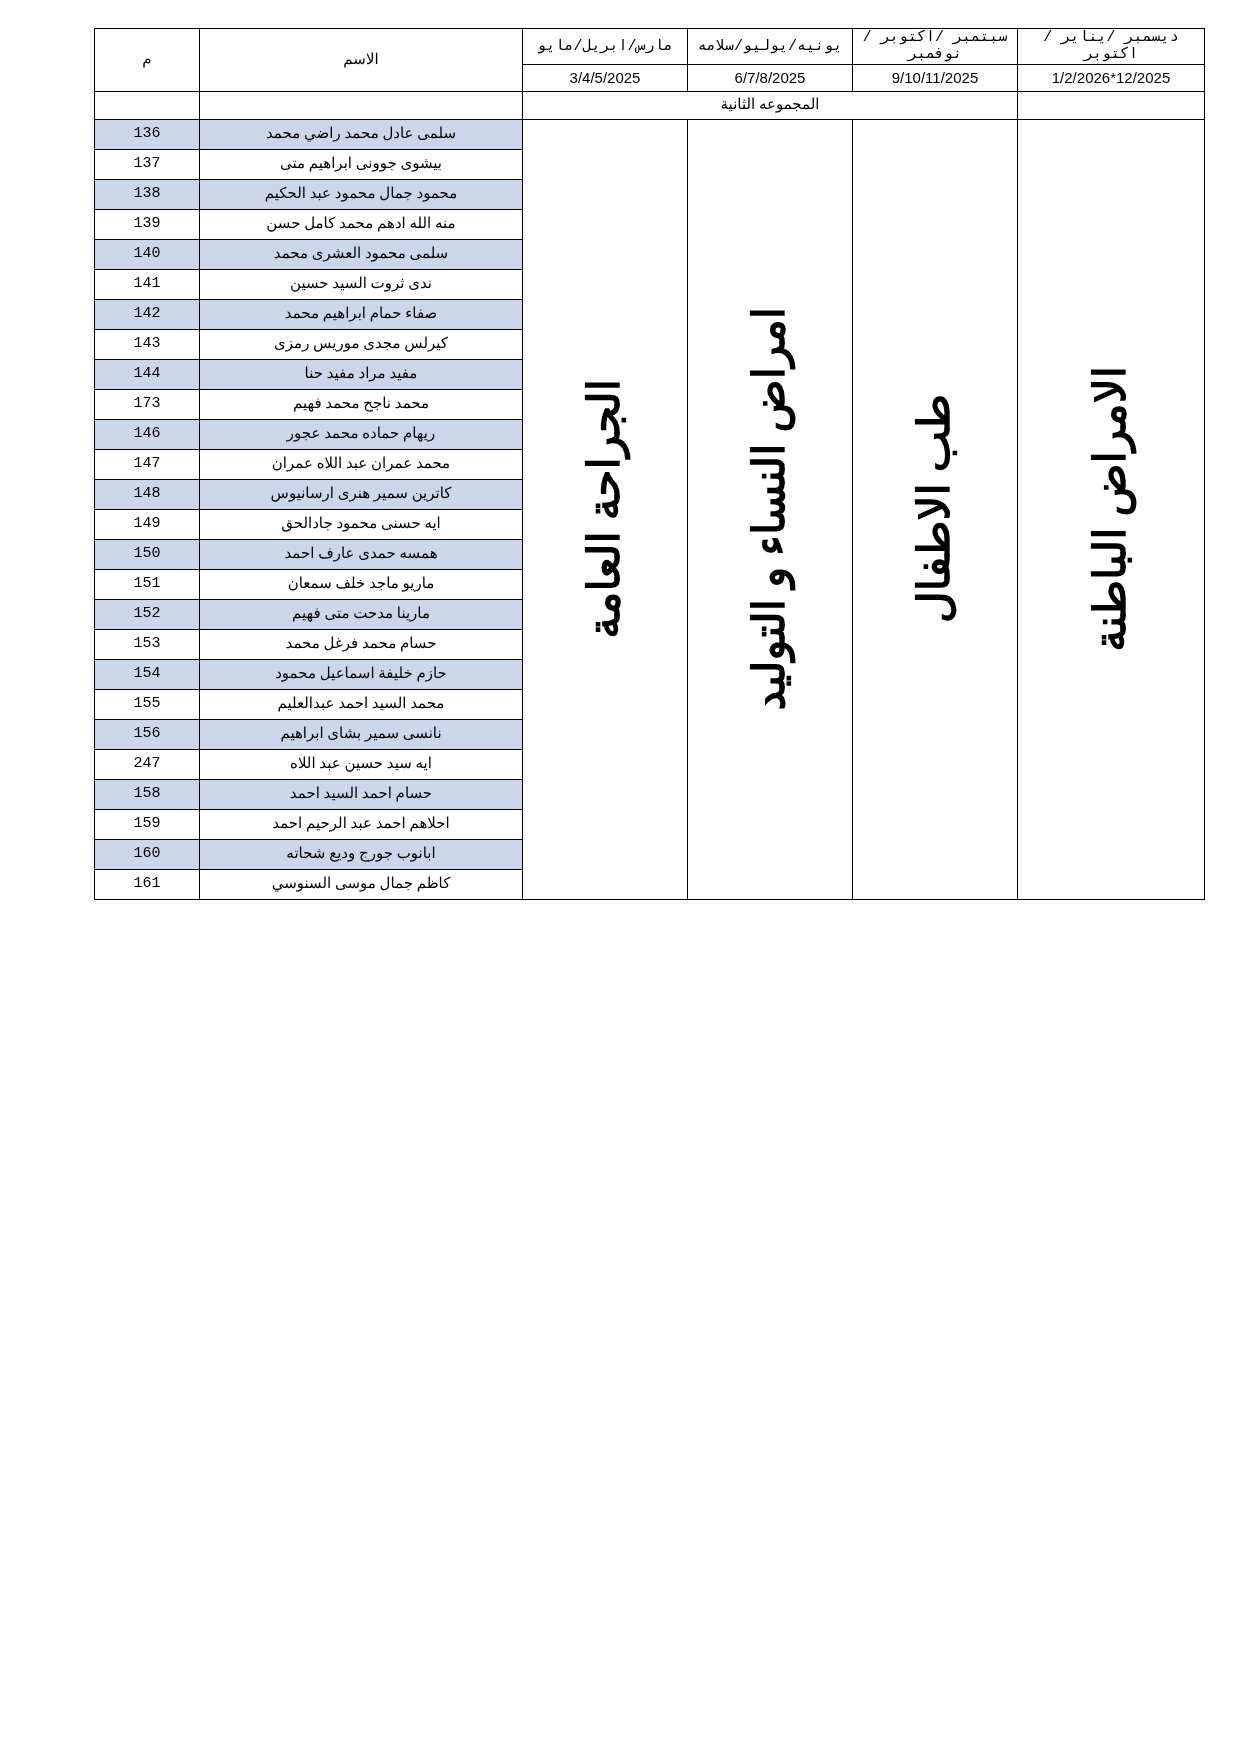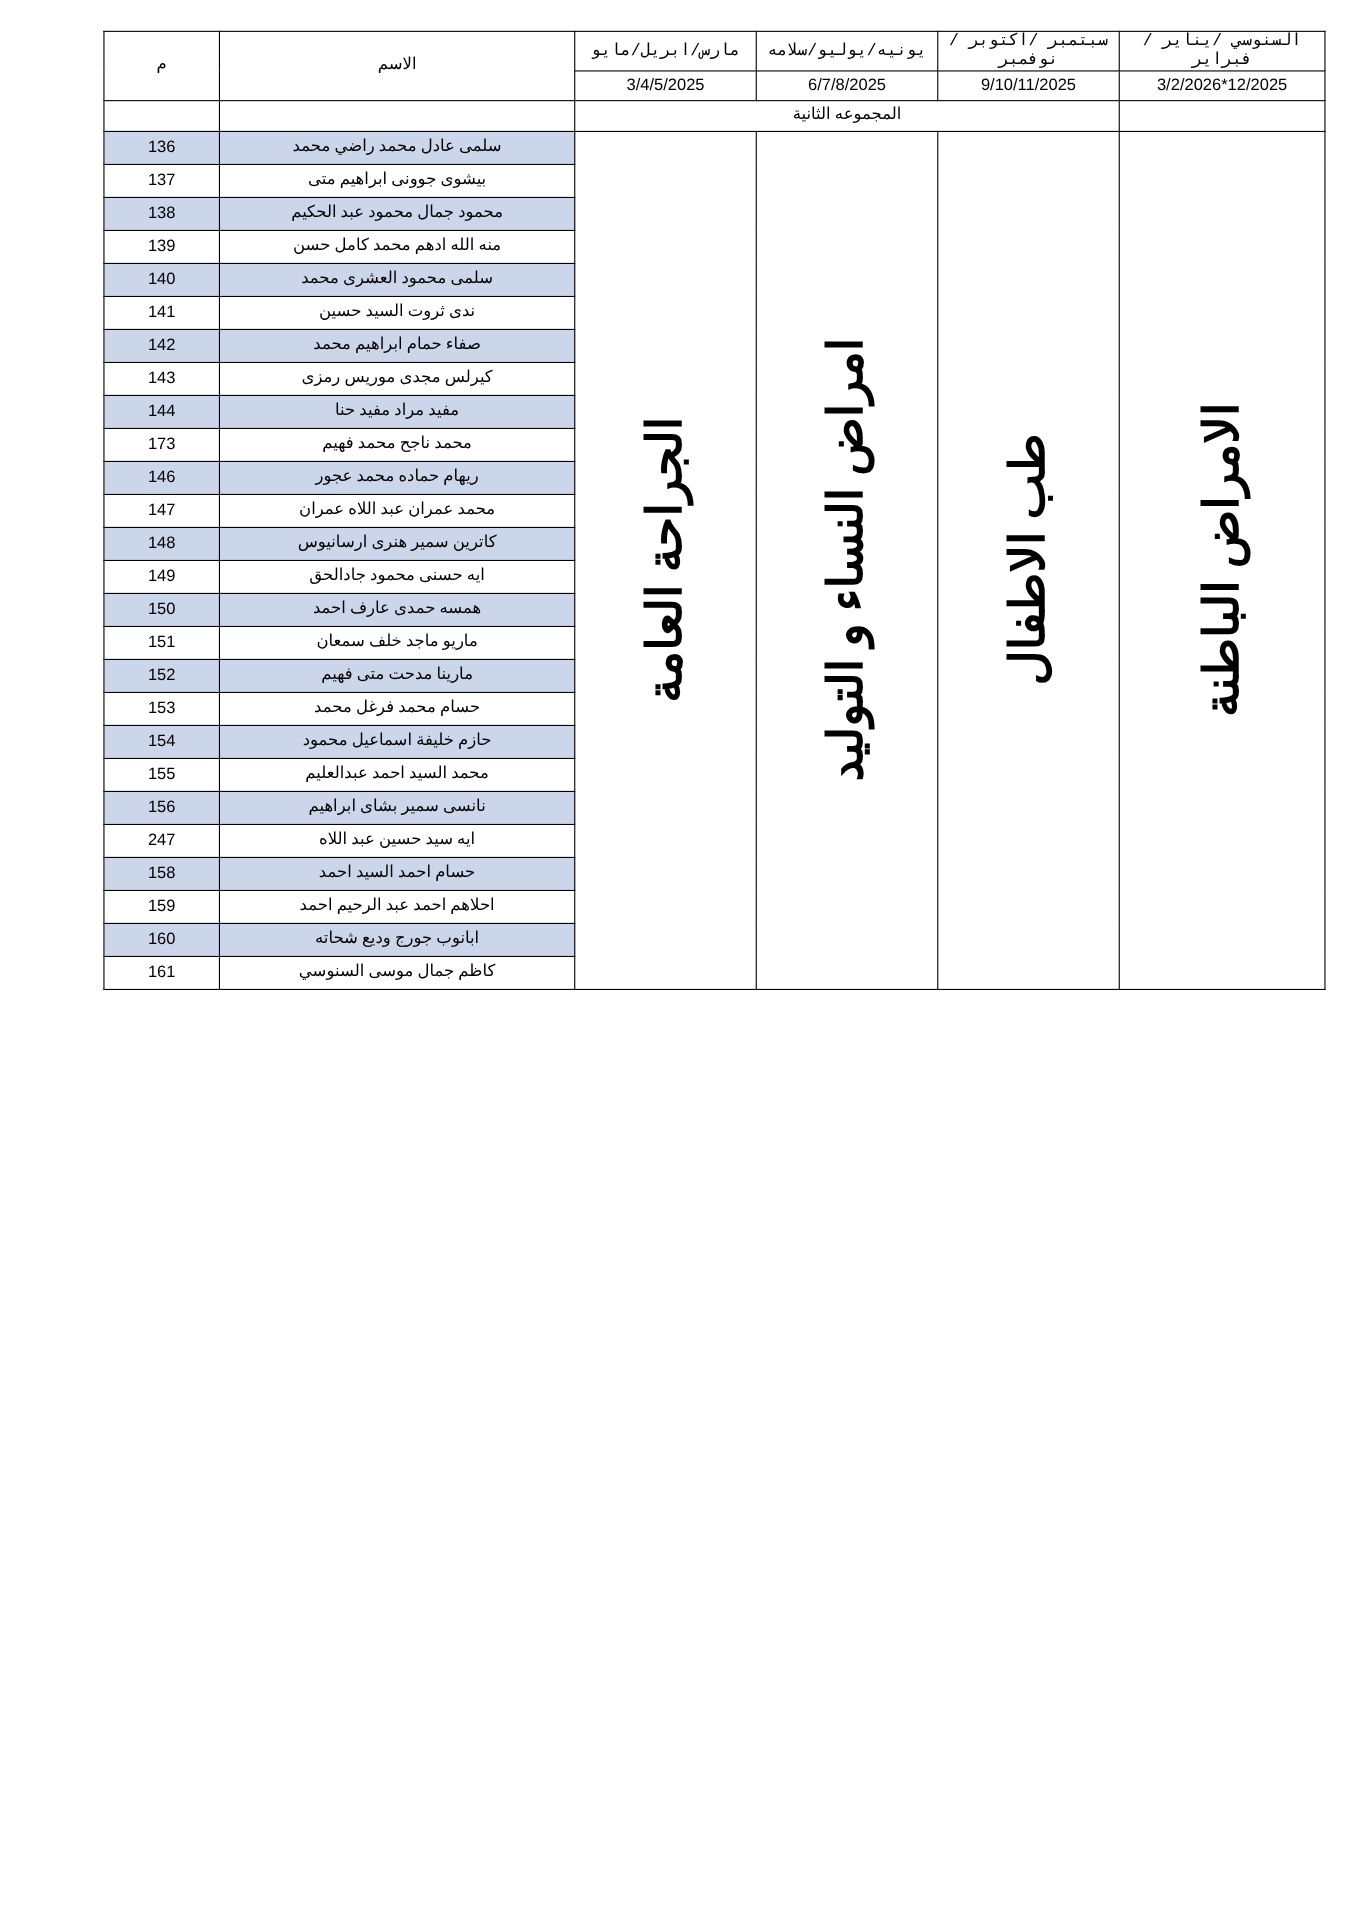--- a/index.html
+++ b/index.html
@@ -63,21 +63,21 @@
     height: 27px;
     font-size: 15px;
   }
   .row-name {
     font-size: 16px;
     height: 29px;
     white-space: nowrap;
   }
   .row-num {
     font-size: 16px;
-    font-family: Liberation Sans, sans-serif;
+    font-family: Liberation Mono, monospace;
     height: 29px;
   }
   .shaded {
     background: #ccd6ea;
   }
   .vert-cell {
     position: relative;
   }
   .vert-inner {
     writing-mode: vertical-rl;
@@ -105,29 +105,29 @@
     <colgroup>
       <col class="c-dec">
         <col class="c-sep">
         <col class="c-jun">
         <col class="c-mar">
         <col class="c-name">
         <col class="c-num">
     </colgroup>
     <tbody>
       <tr>
-        <td class="hdr-months">السنوسي /يناير /فبراير</td>
+        <td class="hdr-months">ديسمبر /يناير /اكتوبر</td>
         <td class="hdr-months">سبتمبر /اكتوبر /نوفمبر</td>
         <td class="hdr-months">يونيه/يوليو/سلامه</td>
         <td class="hdr-months">مارس/ابريل/مايو</td>
         <td class="hdr-name" rowspan="2">الاسم</td>
         <td class="hdr-num" rowspan="2">م</td>
       </tr>
       <tr>
-        <td class="hdr-dates">12/2025*3/2/2026</td>
+        <td class="hdr-dates">12/2025*1/2/2026</td>
         <td class="hdr-dates">9/10/11/2025</td>
         <td class="hdr-dates">6/7/8/2025</td>
         <td class="hdr-dates">3/4/5/2025</td>
       </tr>
 
       <tr class="group-row">
         <td></td>
         <td colspan="3">المجموعه الثانية</td>
         <td></td>
         <td></td>

